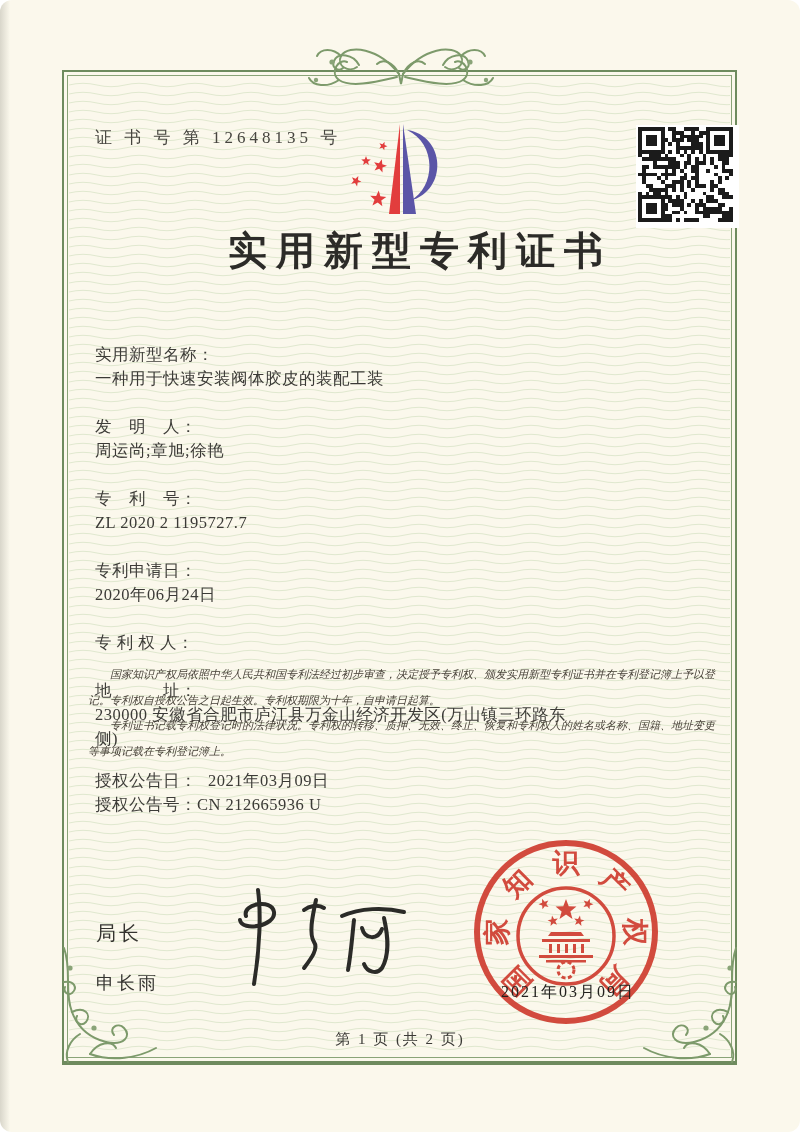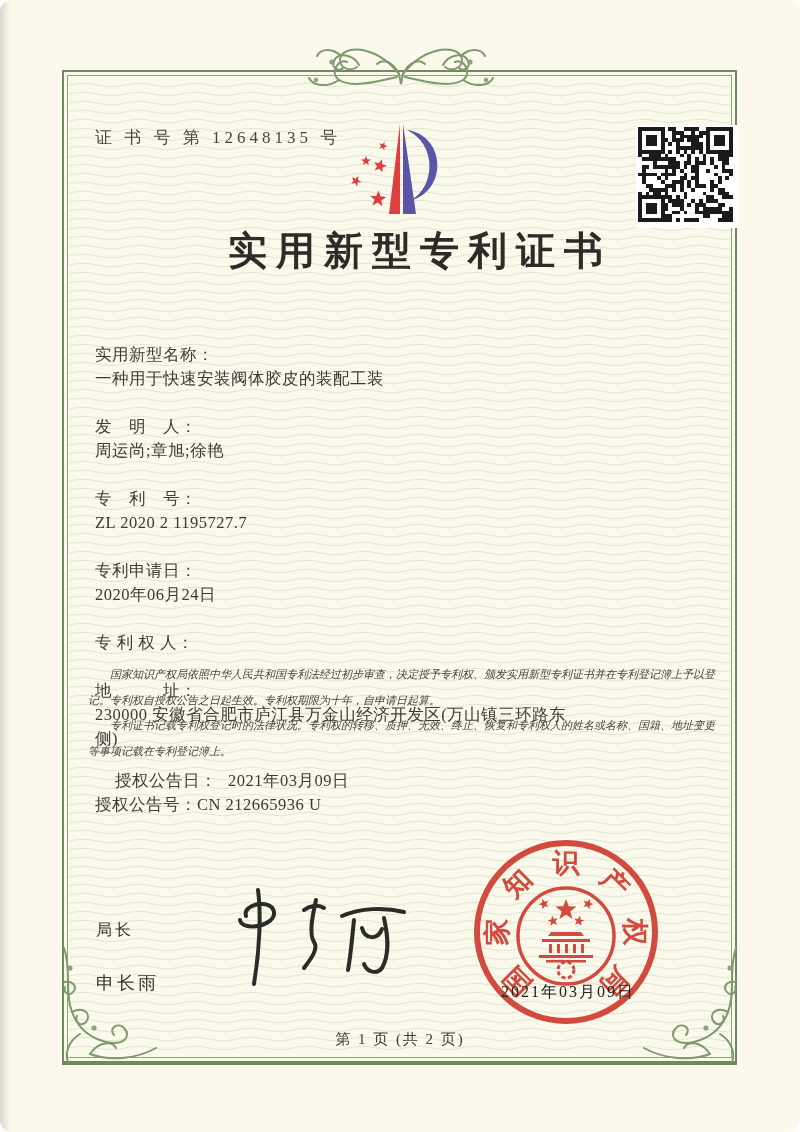--- a/index.html
+++ b/index.html
@@ -32,28 +32,28 @@
   .qr{ position:absolute; left:636px; top:125px; width:99px; height:99px; background:#fff; padding:2px; z-index:2; }
   .title{ position:absolute; left:0; top:224px; width:100%; text-align:center;
           font-size:39px; font-weight:bold; letter-spacing:9px; color:#2c2b28; z-index:2;padding-left:20px; }
   
   .fields{ position:absolute; left:95px; top:343px; width:628px; font-size:16.5px; z-index:2; }
   .frow{ display:flex; margin-bottom:24px; line-height:24px;flex-direction:column; }
   .flabel{ width:113px; flex:none; letter-spacing:.5px; color:#3e3d39; white-space:pre; }
   .fvalue{ flex:1; color:#3b3a36; letter-spacing:.5px; }
   .grant-row{ display:flex; }
   .grant-row .pair{ display:flex; }
-  .grant-row .pair.first{ width:366px; flex:none;margin-left:20px; }
+  .grant-row .pair.first{ width:366px; flex:none; }
   .grant-row .pair .flabel2{ letter-spacing:.5px; white-space:pre; }
   
   .body-text{ position:absolute; left:88px; top:662px; width:630px; z-index:2;
     font-size:11px; line-height:25.5px; color:#474138; font-style:italic; }
   .body-text p{ margin:0; text-indent:2em; }
   
-  .official-title{ position:absolute; left:96px; top:920px; font-size:16px; letter-spacing:3px; z-index:2; color:#353430;}
+  .official-title{ position:absolute; left:96px; top:920px; font-size:20px; letter-spacing:3px; z-index:2; color:#353430;}
   .official-name{ position:absolute; left:96px; top:960px; font-size:18px; letter-spacing:3px; z-index:2; color:#353430;margin-top:11px;}
   .signature{ position:absolute; left:212px; top:882px; z-index:3; }
   .signature path{ fill:none; stroke:#2b2b28; stroke-width:4; stroke-linecap:round; stroke-linejoin:round; }
   .seal{ position:absolute; left:471px; top:837px; z-index:3; opacity:.9; }
   .seal text{ fill:#ce392c; font-size:27px; font-weight:bold; text-anchor:middle;
               font-family:"Liberation Serif","DejaVu Serif",serif; }
   .seal-date{ position:absolute; left:478px; top:982px; width:180px; text-align:center;
               font-size:16px; letter-spacing:2px; color:#23221f; z-index:4; }
   .page-info{ position:absolute; left:0; top:1030px; width:100%; text-align:center; font-size:15px; letter-spacing:2px; z-index:2; color:#3b3a36;}
   .back-note{ position:absolute; left:0; top:1131px; width:100%; text-align:right; font-size:15px;

